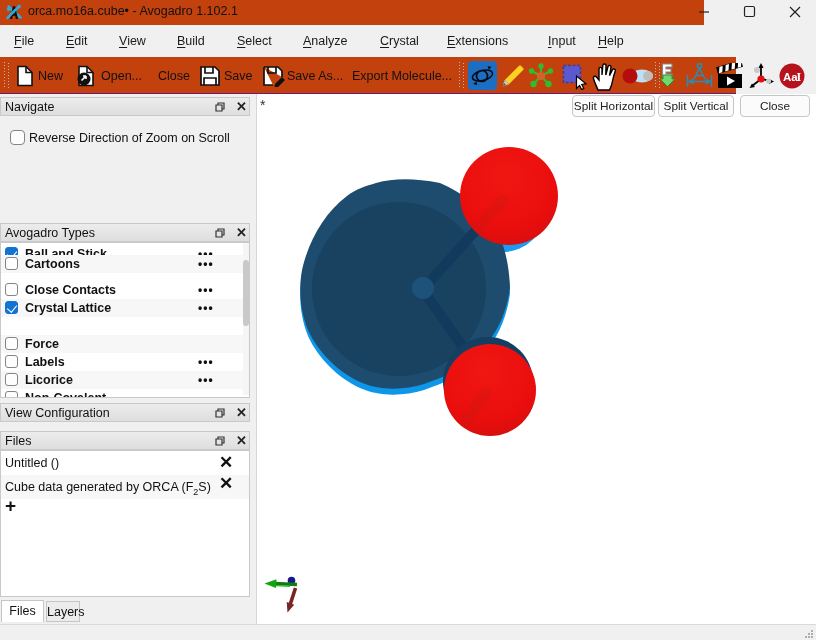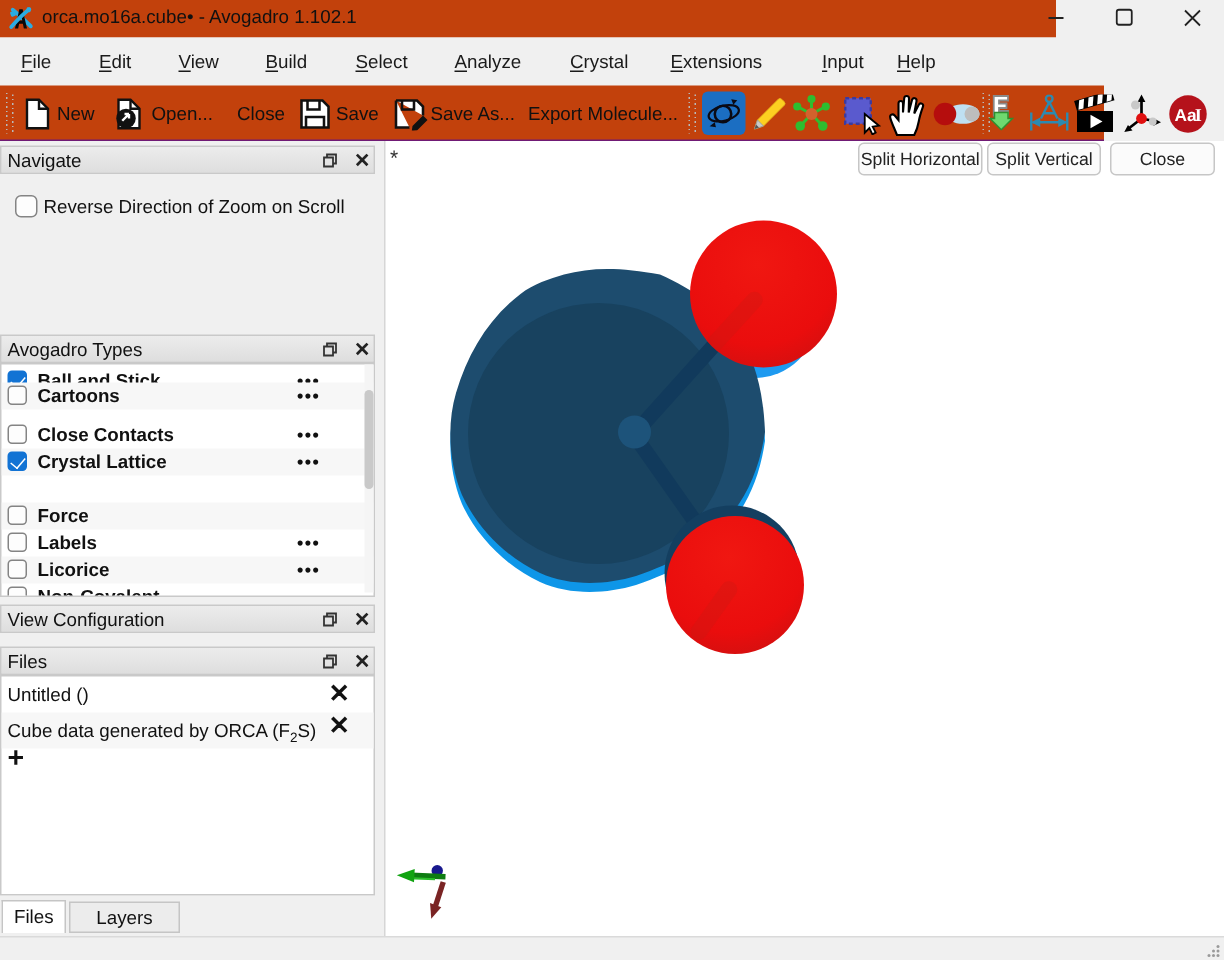--- a/index.html
+++ b/index.html
@@ -315,21 +315,21 @@
           <span class="fx">✕</span>
         </div>
       <div class="frow" style="top:24px;background:#f7f7f7">
           <span style="position:absolute;left:4px;top:5px">Cube data generated by ORCA (F<sub style="font-size:9px">2</sub>S)</span>
           <span class="fx" style="top:-2px">✕</span>
         </div>
       <div class="abs" style="left:4px;top:48px;font-size:19px;font-weight:bold;color:#111;line-height:14px">+</div>
     </div>
 
     <div class="tab" style="left:1px;top:506px;width:43px;height:22px;background:#fff;border-bottom:none;text-align:center;line-height:21px">Files</div>
-    <div class="tab" style="left:46px;top:507px;width:74px;height:21px;background:#ececec;text-align:center;line-height:20px">Layers</div>
+    <div class="tab" style="left:46px;top:507px;width:34px;height:21px;background:#ececec;text-align:center;line-height:20px">Layers</div>
   </div>
 
   <div id="view" class="abs">
     <div class="abs" style="left:3px;top:3px;font-size:14px;color:#333">*</div>
     <div class="vbtn" style="left:315px;width:83px">Split Horizontal</div>
     <div class="vbtn" style="left:401px;width:76px">Split Vertical</div>
     <div class="vbtn" style="left:483px;width:70px">Close</div>
 
     <svg class="abs" style="left:0;top:0" width="559" height="530" viewBox="257 94 559 530">
       <defs>

